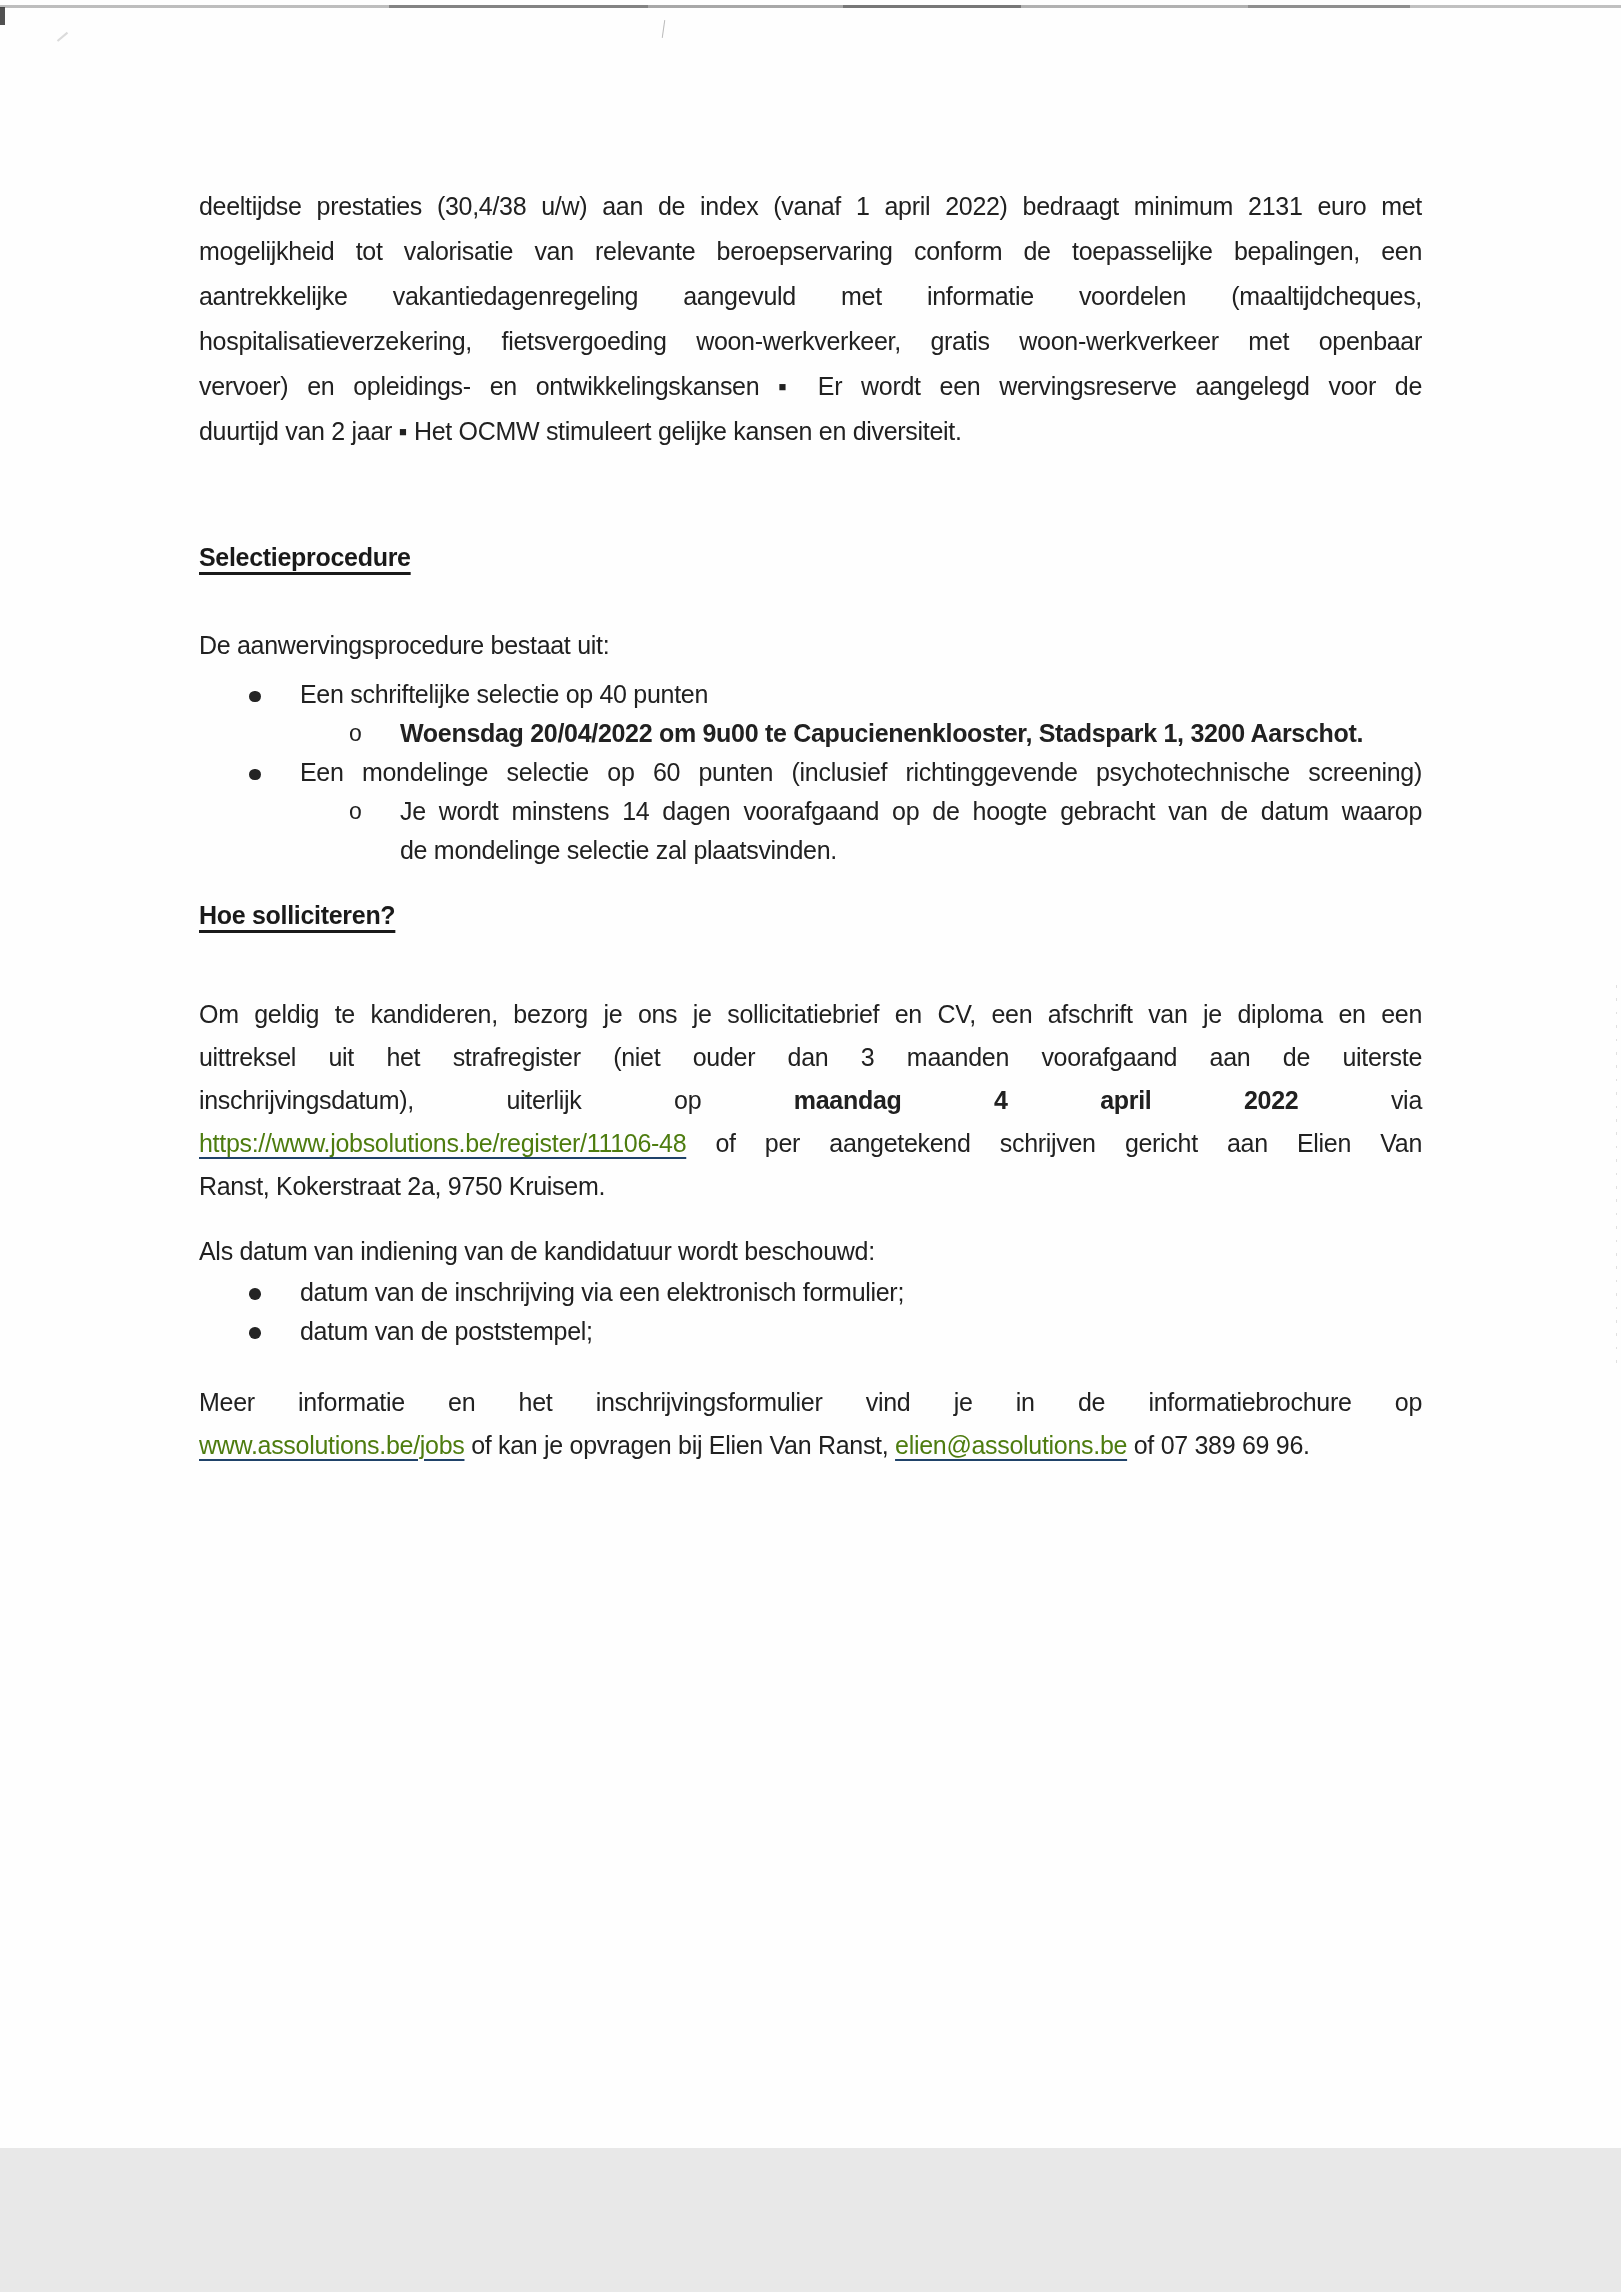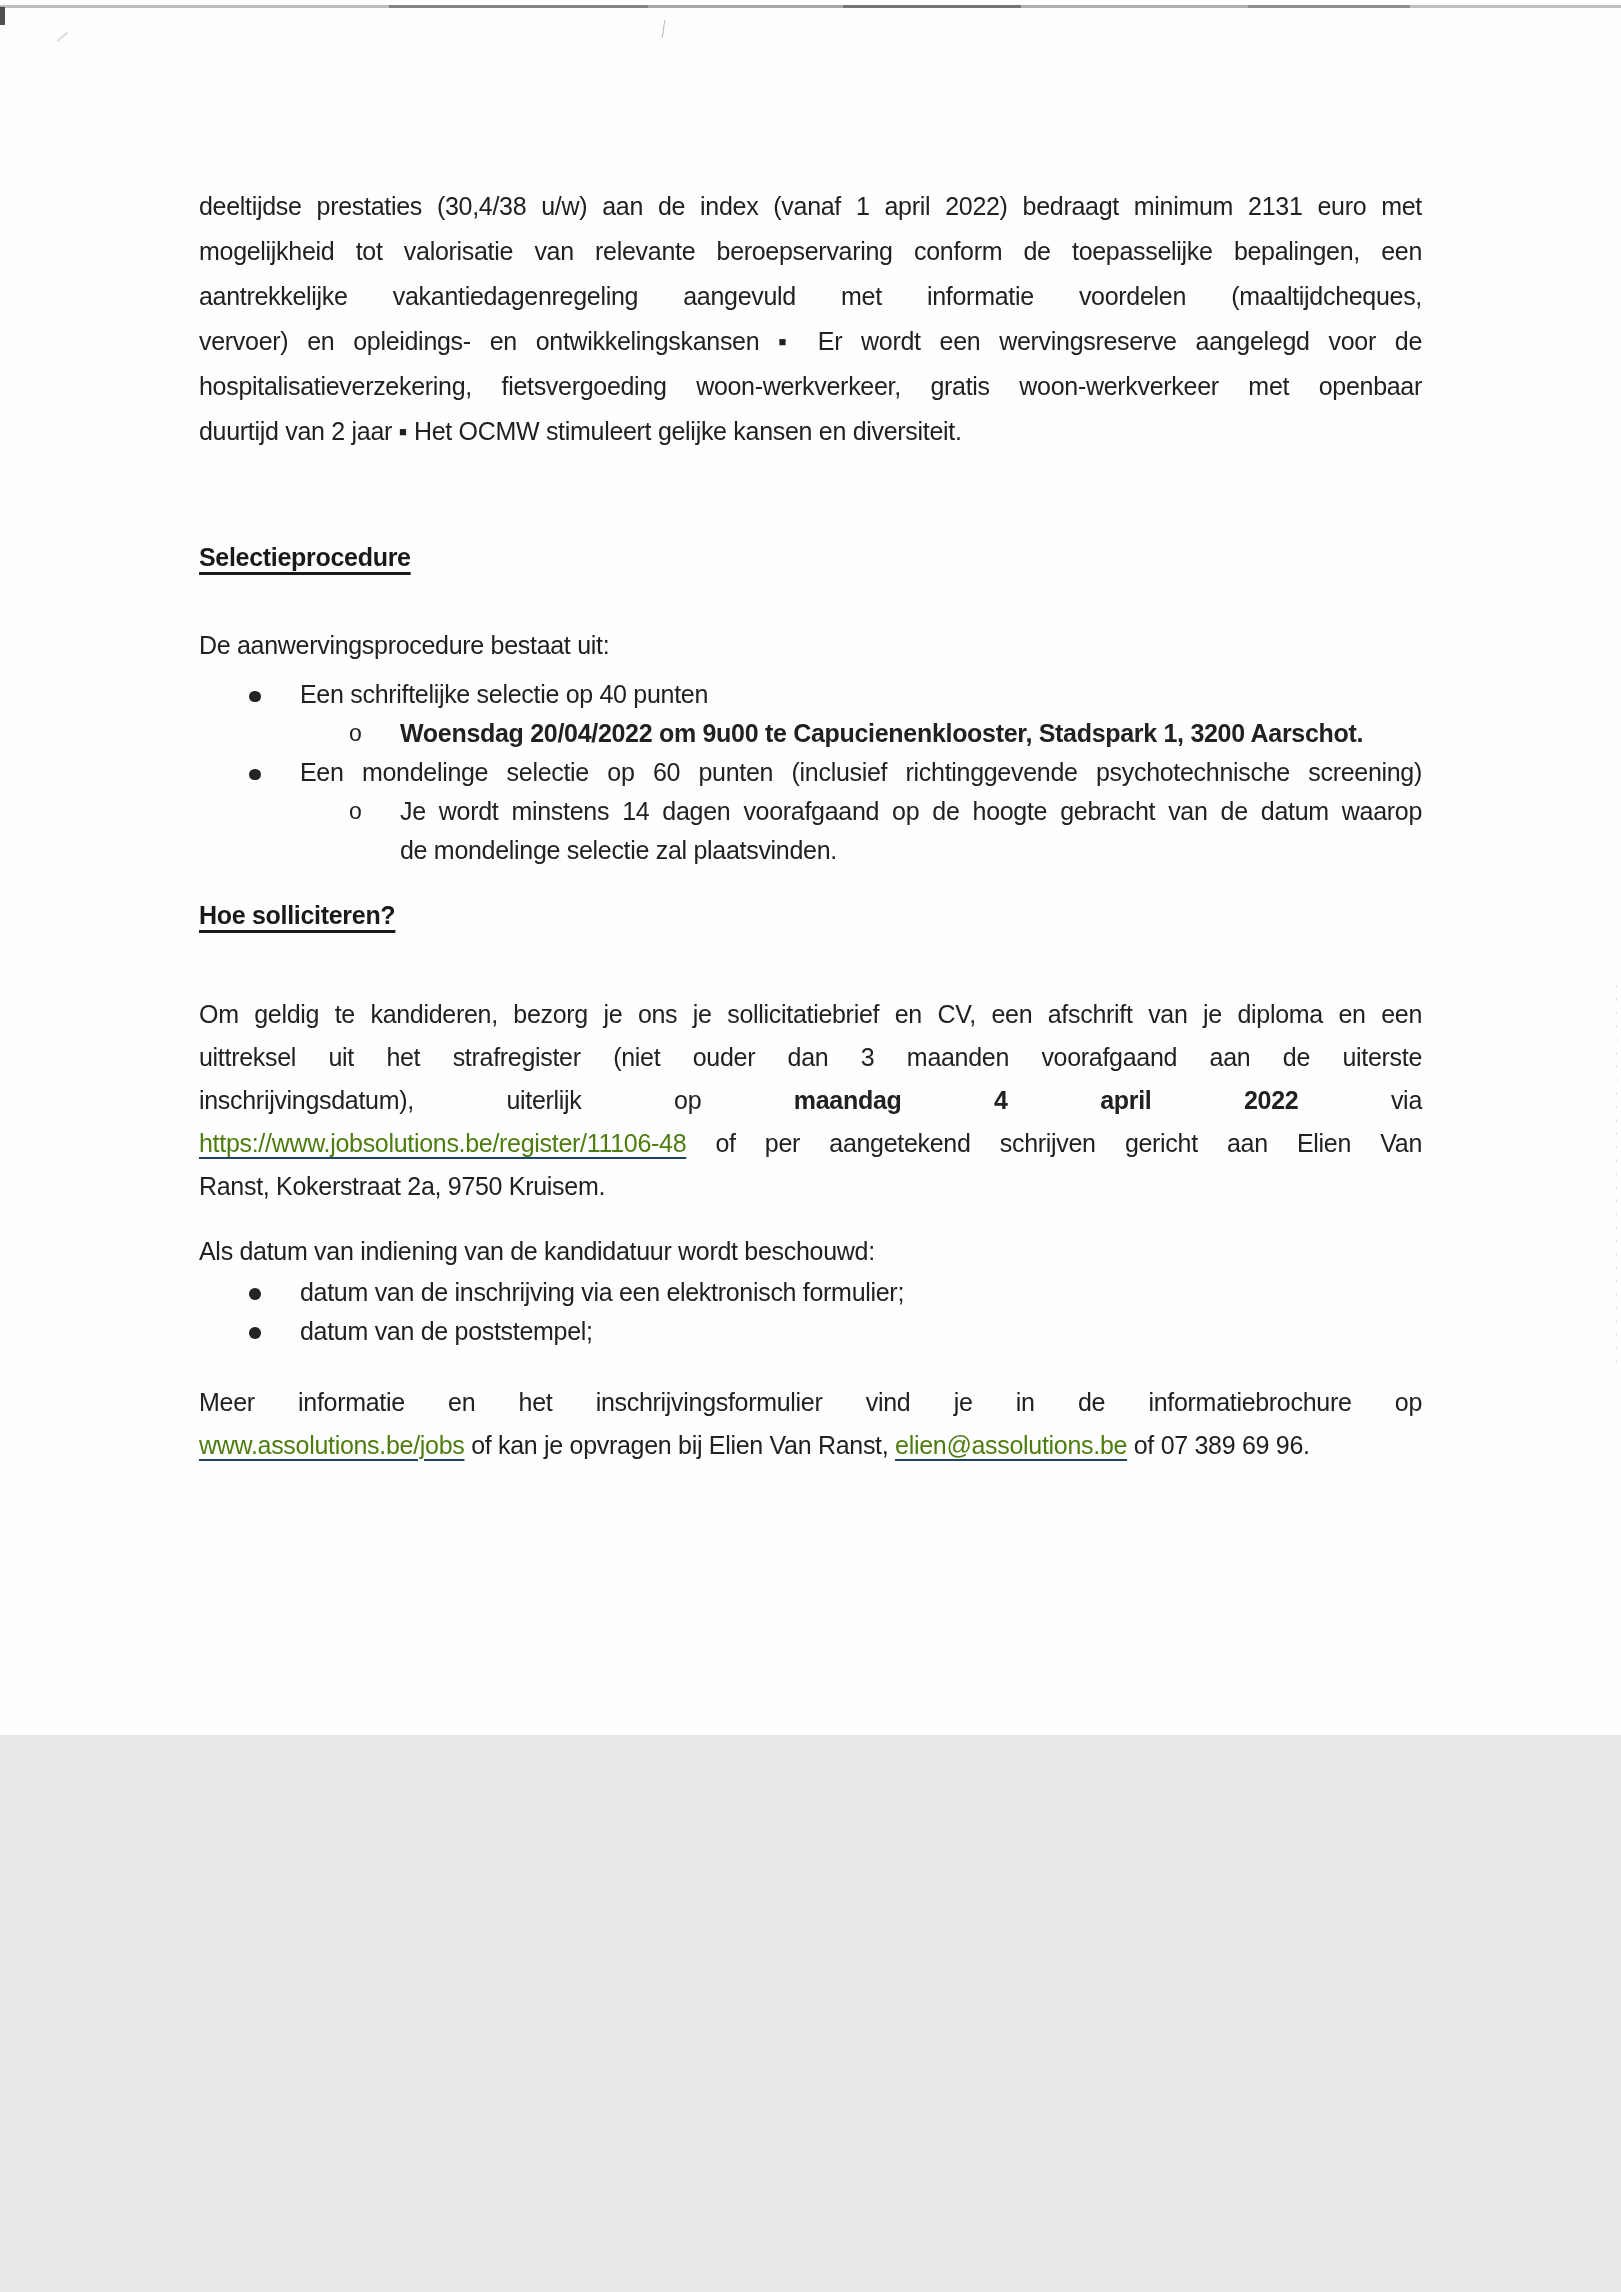--- a/index.html
+++ b/index.html
@@ -1,19 +1,19 @@
 <!DOCTYPE html>
 <html style="font-size:14.3px"><head>
 <meta charset="utf-8">
 <style>
   html, body { margin: 0; padding: 0; background: #e8e8e8; }
   .page {
     position: relative;
     width: 1621px;
-    height: 1735px;
+    height: 2148px;
     background: #fefefe;
     overflow: hidden;
     font-family: "Liberation Sans", "DejaVu Sans", sans-serif;
     color: #212121;
   }
 
   
   .art { position: absolute; pointer-events: none; }
   .topline {
     top: 5.4px; left: 0; width: 1621px; height: 2.7px; opacity: .75;
@@ -97,22 +97,22 @@
   <div class="art squiggle"></div>
   <div class="art slash"></div>
   <div class="art edge-noise"></div>
 
   <div class="doc">
 
     <div>
       <div class="pline just">deeltijdse prestaties (30,4/38 u/w) aan de index (vanaf 1 april 2022) bedraagt minimum 2131 euro met</div>
       <div class="pline just">mogelijkheid tot valorisatie van relevante beroepservaring conform de toepasselijke bepalingen, een</div>
       <div class="pline just">aantrekkelijke vakantiedagenregeling aangevuld met informatie voordelen (maaltijdcheques,</div>
+      <div class="pline just">hospitalisatieverzekering, fietsvergoeding woon-werkverkeer, gratis woon-werkverkeer met openbaar</div>
       <div class="pline just">vervoer) en opleidings- en ontwikkelingskansen ▪ Er wordt een wervingsreserve aangelegd voor de</div>
-      <div class="pline just">hospitalisatieverzekering, fietsvergoeding woon-werkverkeer, gratis woon-werkverkeer met openbaar</div>
       <div class="pline left">duurtijd van 2 jaar ▪ Het OCMW stimuleert gelijke kansen en diversiteit.</div>
     </div>
 
     <div class="heading h-selectie">
       <span class="hu">Selectieprocedure</span>
     </div>
 
     <div class="pline left lead-selectie">De aanwervingsprocedure bestaat uit:</div>
 
     <div class="list">

